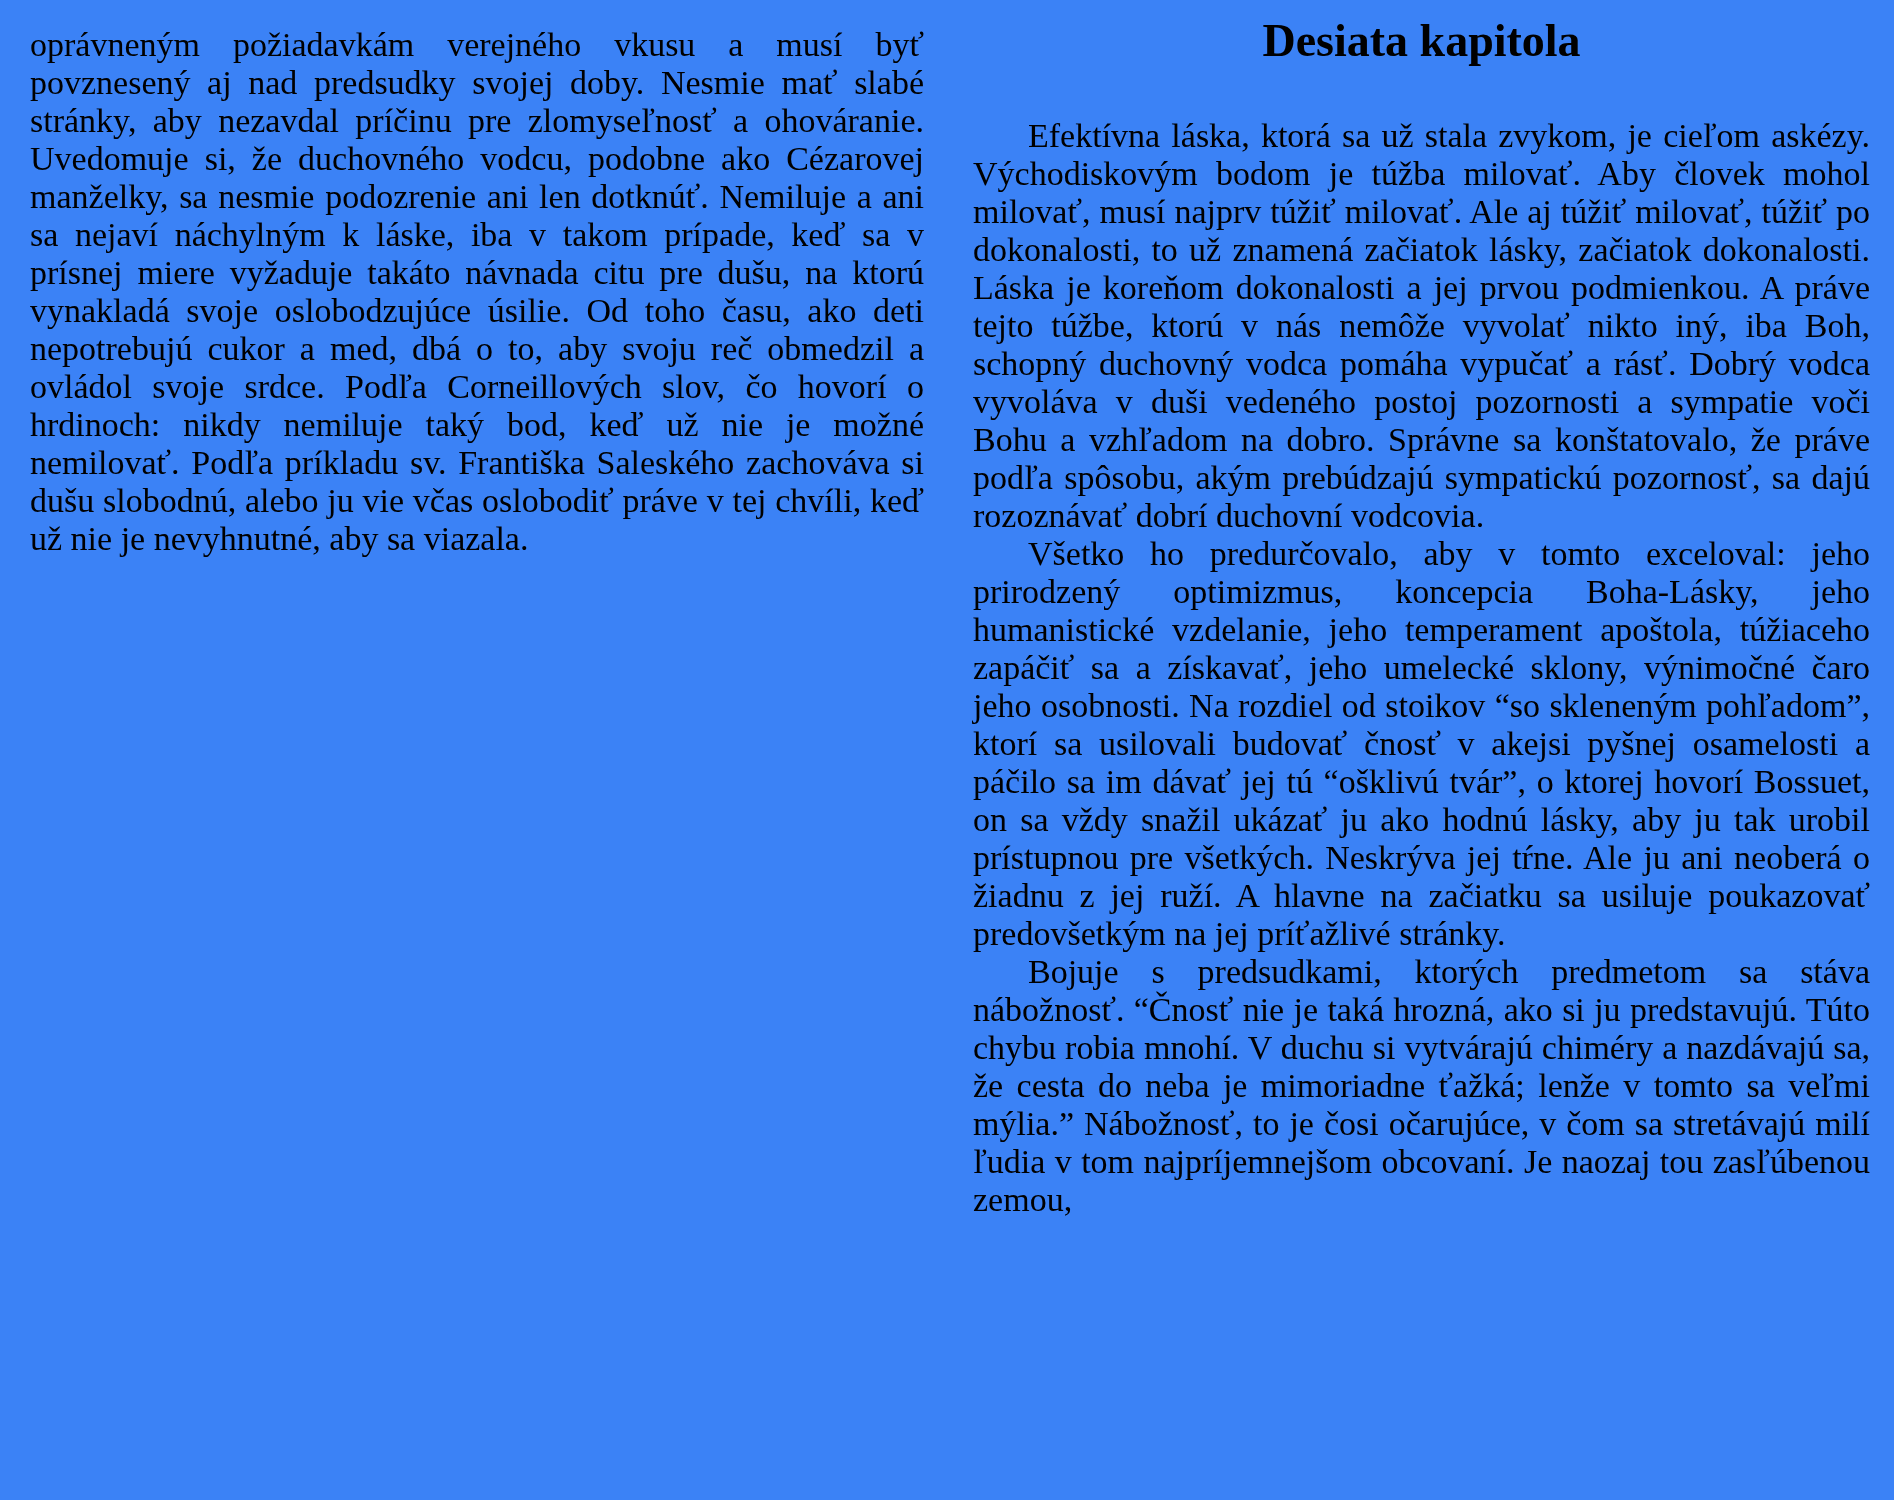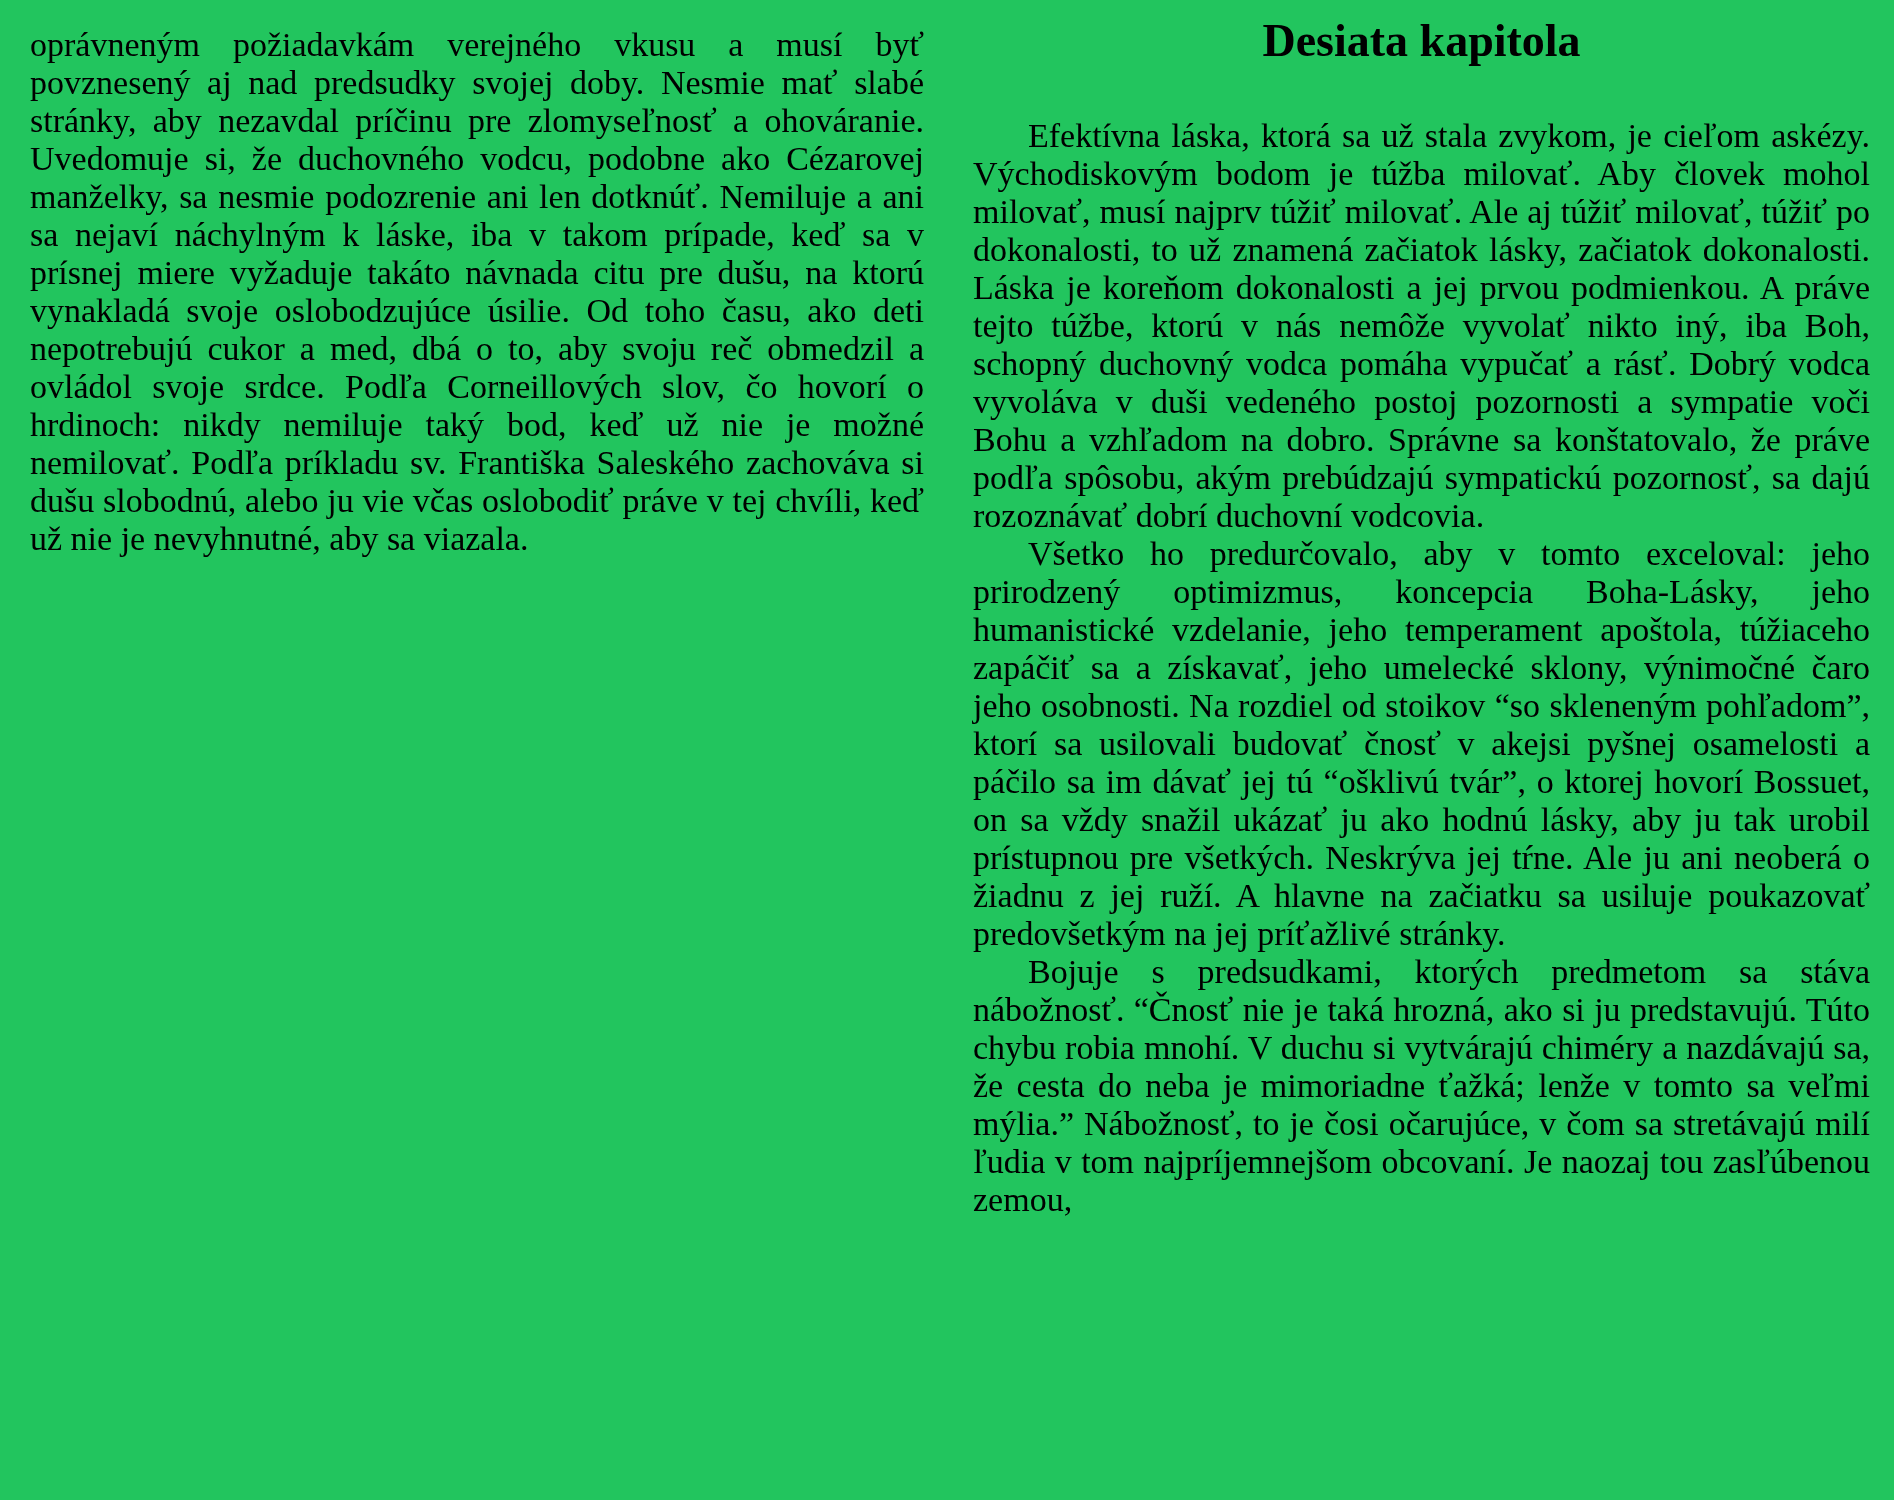--- a/index.html
+++ b/index.html
@@ -4,21 +4,21 @@
 <style>
   html, body {
     margin: 0;
     padding: 0;
     background: #ffffff;
   }
   .page {
     position: relative;
     width: 1894px;
     height: 1500px;
-    background: #22c55e;
+    background: #3b82f6;
     color: #000000;
     font-family: "Liberation Serif", serif;
     overflow: hidden;
   }
   .col {
     position: absolute;
     top: 0;
   }
   .col-left {
     left: 30px;

